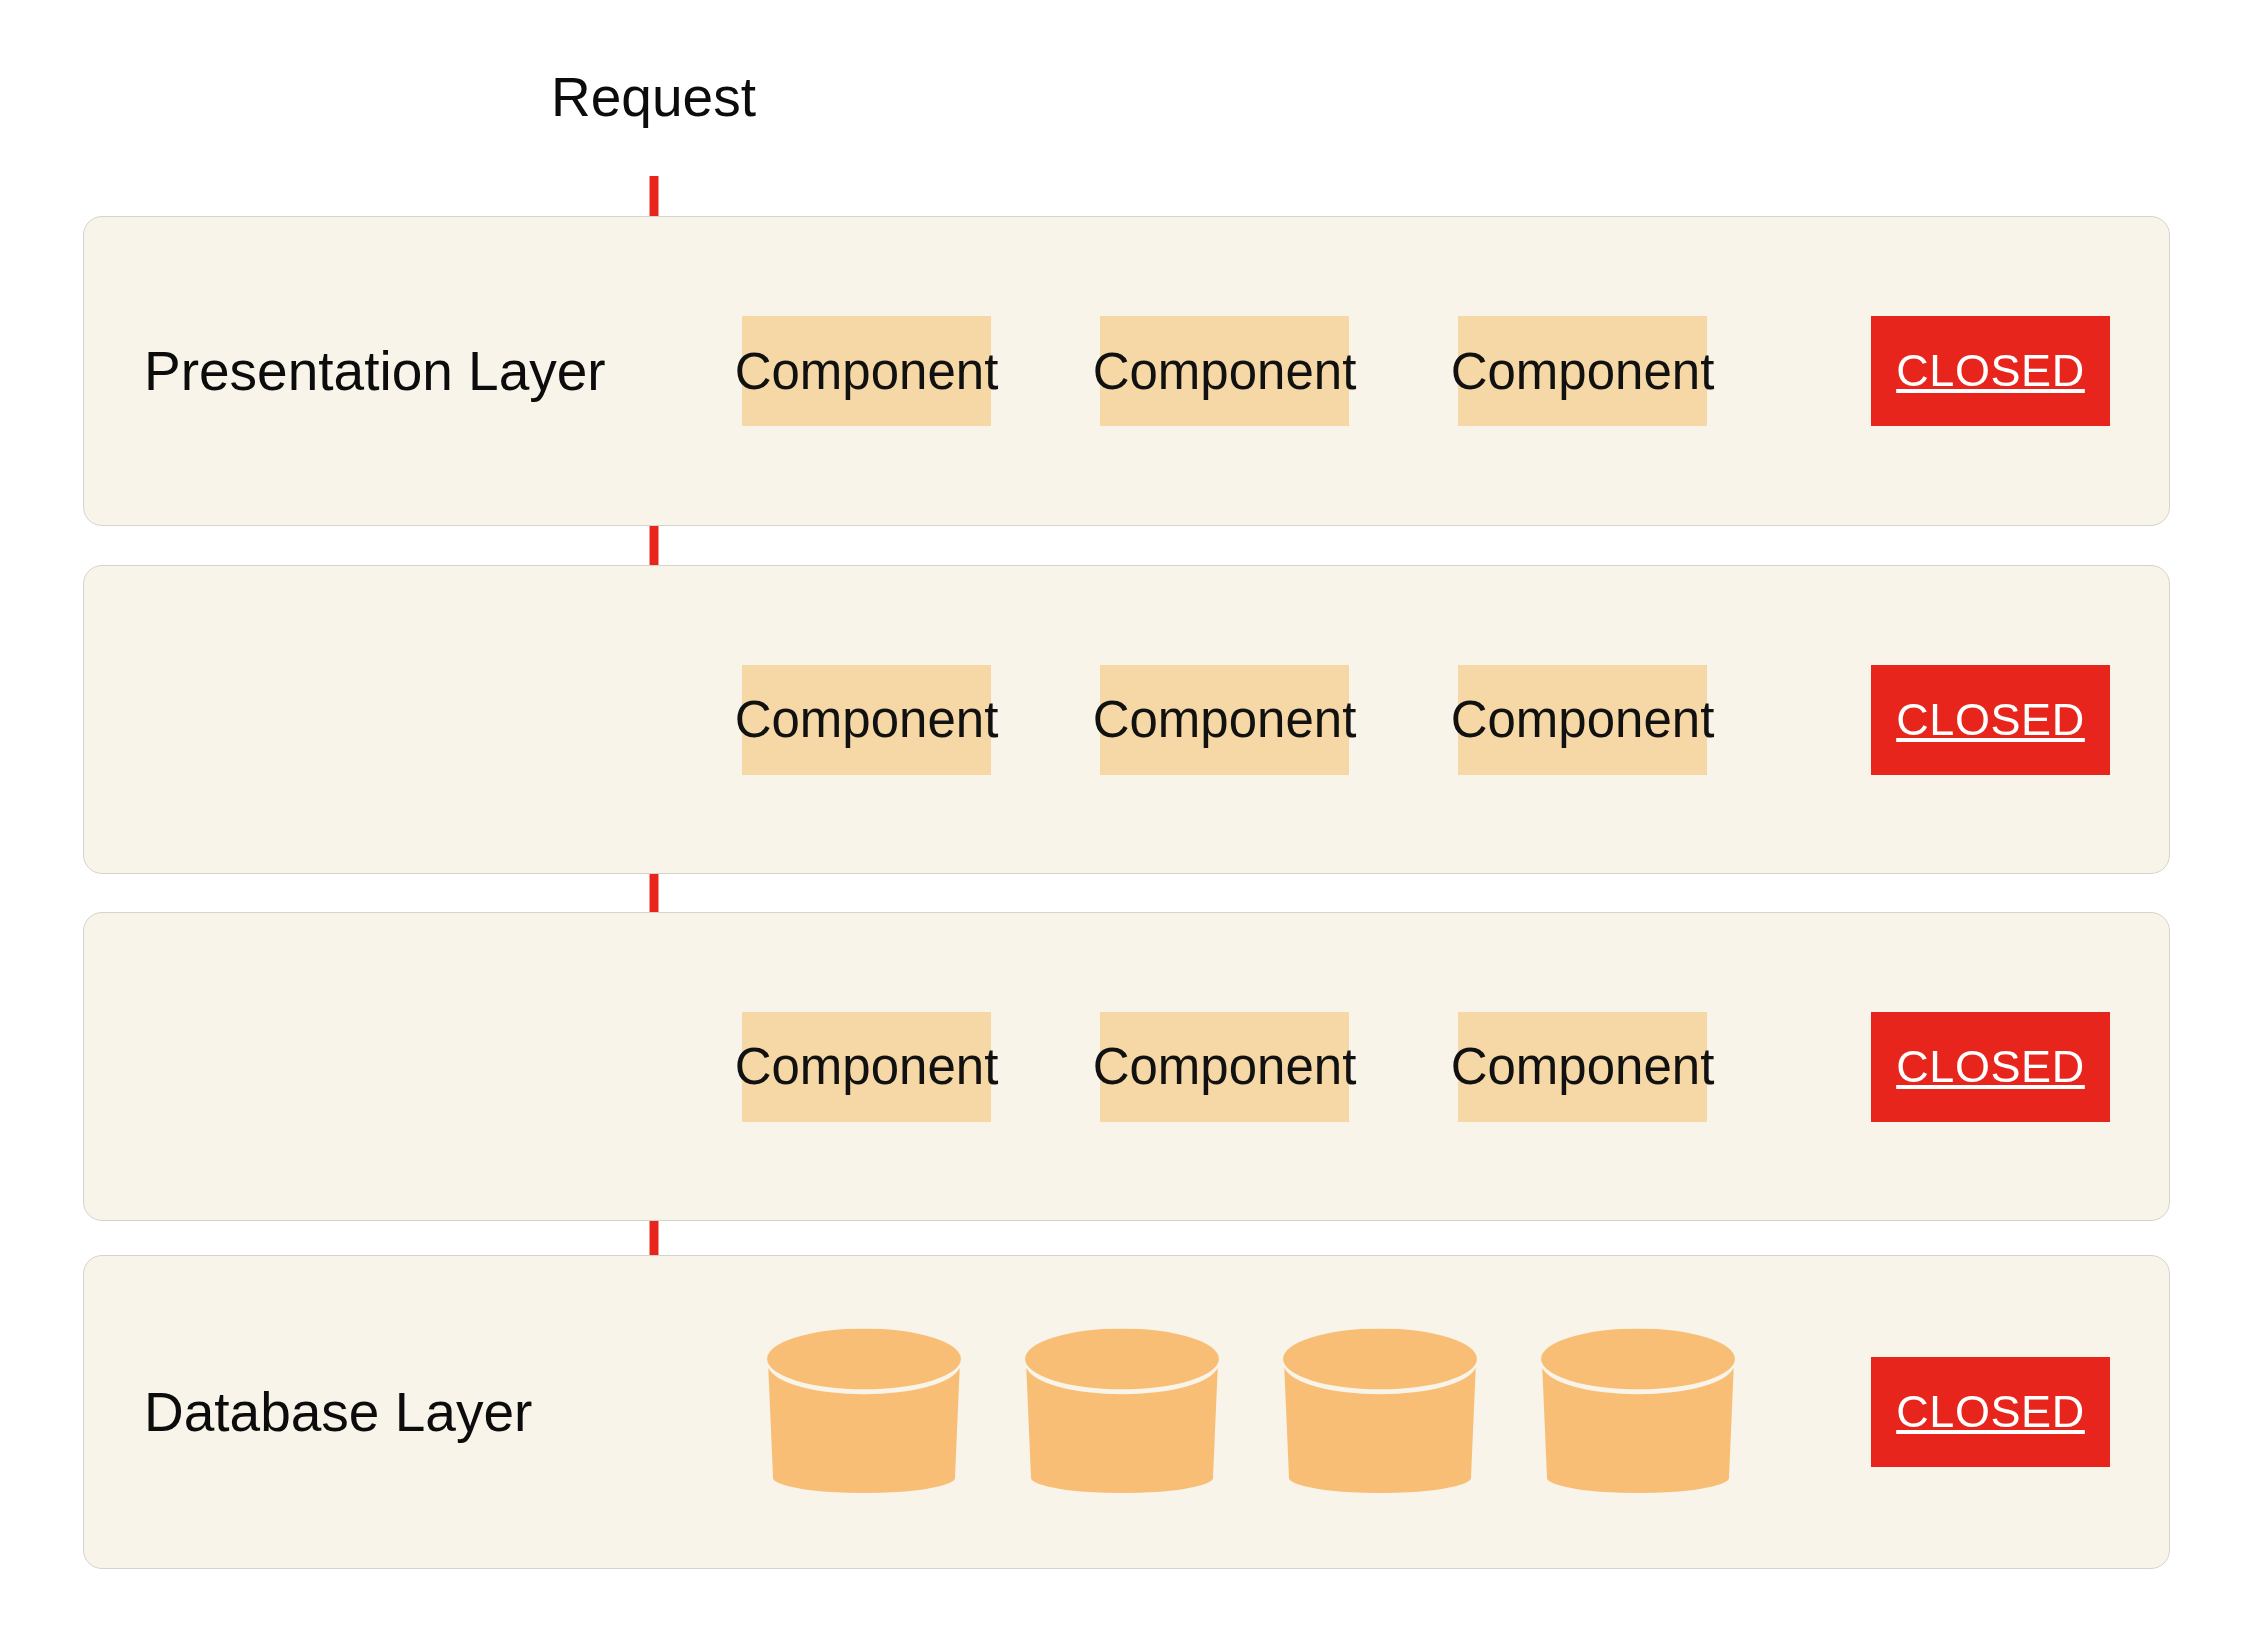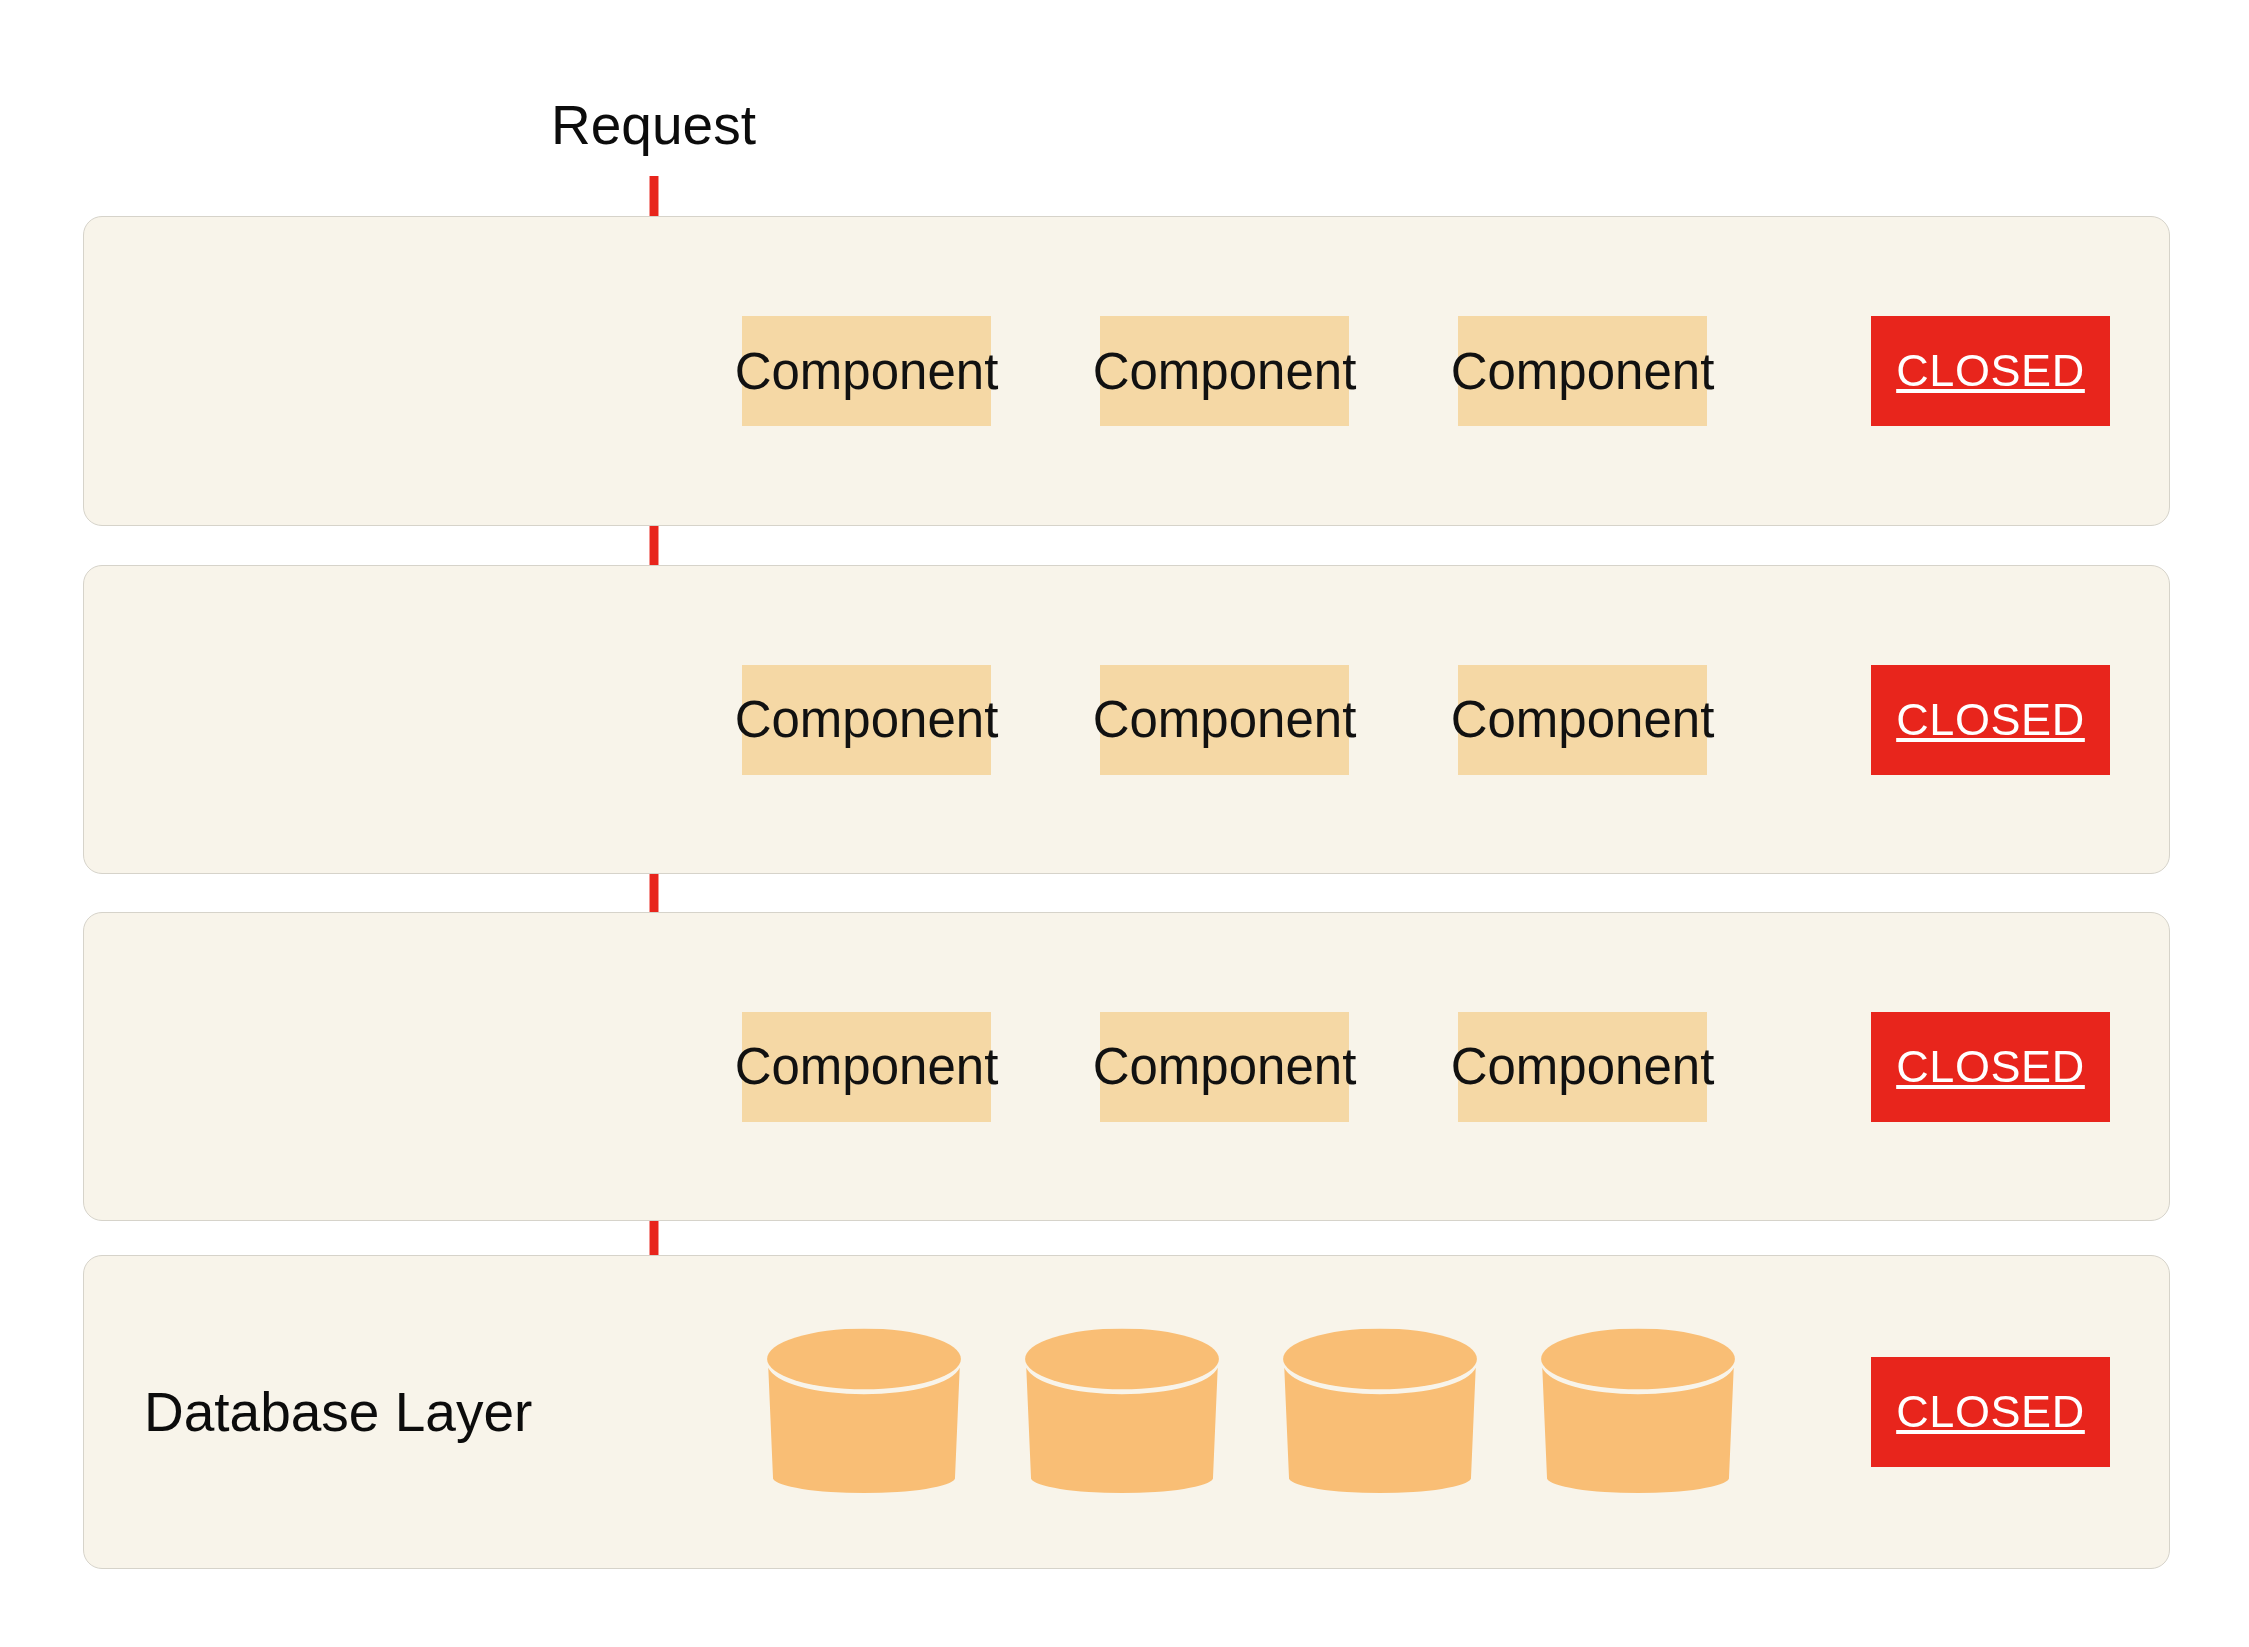--- a/index.html
+++ b/index.html
@@ -18,21 +18,20 @@
   .request-label {
     position: absolute;
     left: 534px;
     top: 67px;
     width: 239px;
     text-align: center;
     font-size: 55px;
     line-height: 1.1;
     color: #0c0c0c;
     white-space: nowrap;
-    margin-top: 28px;
   }
   .arrow {
     position: absolute;
     left: 633px;
     width: 42px;
     display: block;
   }
   .layer {
     position: absolute;
     left: 83px;
@@ -113,20 +112,21 @@
   <svg class="arrow" style="top:842px" width="42" height="227" viewBox="0 0 70 380">
     <rect x="27.5" y="0" width="15" height="323" fill="#e8251c"></rect>
     <polygon points="4,321 66,321 35,380" fill="#e8251c"></polygon>
   </svg>
   <svg class="arrow" style="top:1202px" width="42" height="255" viewBox="0 0 70 427">
     <rect x="27.5" y="0" width="15" height="370" fill="#e8251c"></rect>
     <polygon points="4,368 66,368 35,427" fill="#e8251c"></polygon>
   </svg>
 
   <div class="layer" style="top:216px; height:310px">
+    <div class="layer-title">Presentation Layer</div>
     <div class="component comp-0">Component</div>
     <div class="component comp-1">Component</div>
     <div class="component comp-2">Component</div>
     <div class="closed-badge">CLOSED</div>
   </div>
 
   <div class="layer" style="top:565px; height:309px">
     <div class="component comp-0">Component</div>
     <div class="component comp-1">Component</div>
     <div class="component comp-2">Component</div>

